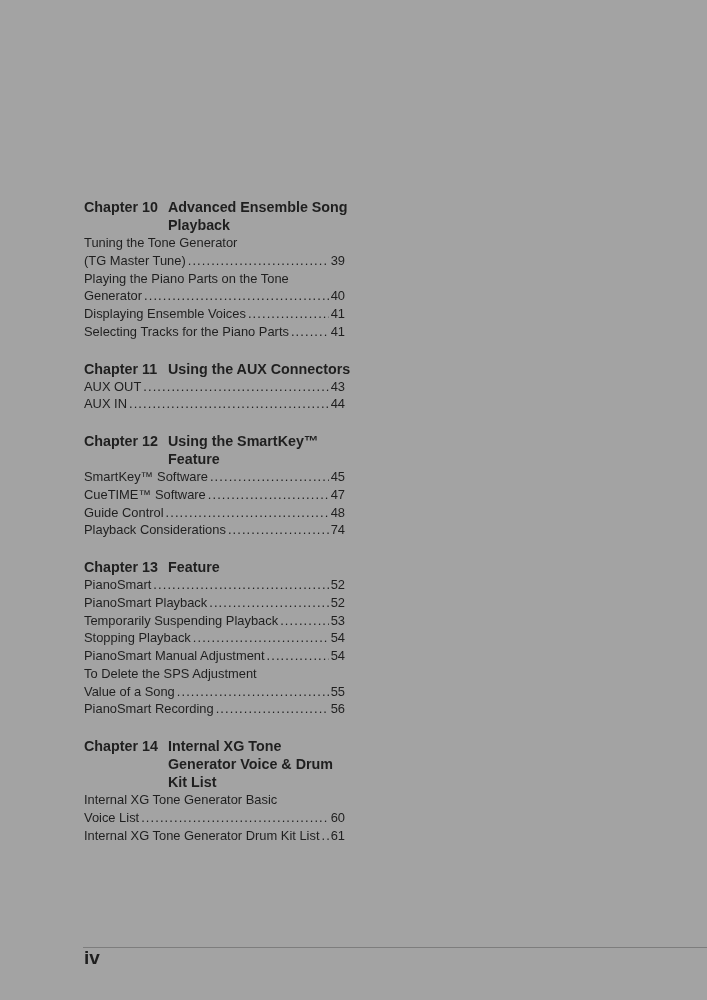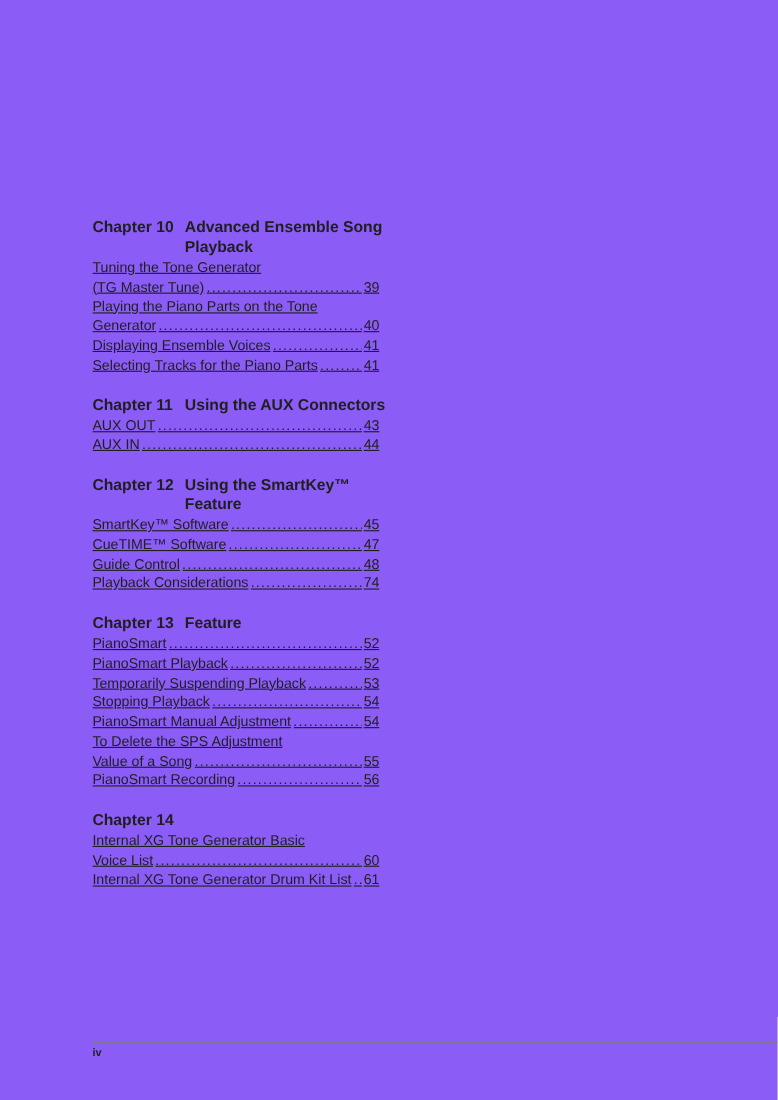--- a/index.html
+++ b/index.html
@@ -1,20 +1,20 @@
 <!DOCTYPE html>
 <html><head>
 <meta charset="utf-8">
 <style>
   html, body { margin: 0; padding: 0; background: #ffffff; }
   .page {
     position: relative;
     width: 707px;
     height: 1000px;
-    background: #8b5cf6;
+    background: #a3a3a3;
     font-family: "Liberation Sans", sans-serif;
     color: #1f1f1f;
     overflow: hidden;
   }
   .content {
     position: absolute;
     left: 84px;
     top: 198px;
     width: 261px;
   }
@@ -29,21 +29,20 @@
   .ch-label { flex: 0 0 84px; width: 84px; white-space: nowrap; }
   .ch-title { flex: 1 1 auto; min-width: 0; }
   .ch-title .line { display: block; white-space: nowrap; }
   .entries { font-size: 12.9px; }
   .toc-row {
     display: flex;
     align-items: center;
     line-height: 17.75px;
     height: 17.75px;
     overflow: hidden;
-    text-decoration: underline;
   }
   .toc-text { white-space: nowrap; flex: 0 0 auto; }
   .leader {
     flex: 1 1 auto;
     min-width: 0;
     overflow: hidden;
     white-space: nowrap;
     margin: 0 2px 0 2px;
   }
   .leader::after {
@@ -54,21 +53,21 @@
   .pg { flex: 0 0 auto; white-space: nowrap; }
   .footer {
     position: absolute;
     left: 83px;
     top: 947px;
     width: 624px;
     border-top: 1px solid #7d7d7d;
   }
   .page-num {
     font-weight: bold;
-    font-size: 10px;
+    font-size: 19px;
     line-height: 17px;
     padding-top: 1px;
     margin-left: 1px;
     color: #1f1f1f;
   }
 </style>
 </head>
 <body>
 
 <div class="page">
@@ -210,20 +209,25 @@
           <span class="toc-text">PianoSmart Recording</span>
           <span class="leader"></span>
           <span class="pg">56</span>
         </div>
       </div>
     </section>
 
     <section class="chapter">
       <div class="chapter-heading">
         <span class="ch-label">Chapter 14</span>
+        <span class="ch-title">
+          <span class="line">Internal XG Tone</span>
+          <span class="line">Generator Voice &amp; Drum</span>
+          <span class="line">Kit List</span>
+        </span>
       </div>
       <div class="entries">
         <div class="toc-row">
           <span class="toc-text">Internal XG Tone Generator Basic</span>
         </div>
         <div class="toc-row">
           <span class="toc-text">Voice List</span>
           <span class="leader"></span>
           <span class="pg">60</span>
         </div>

